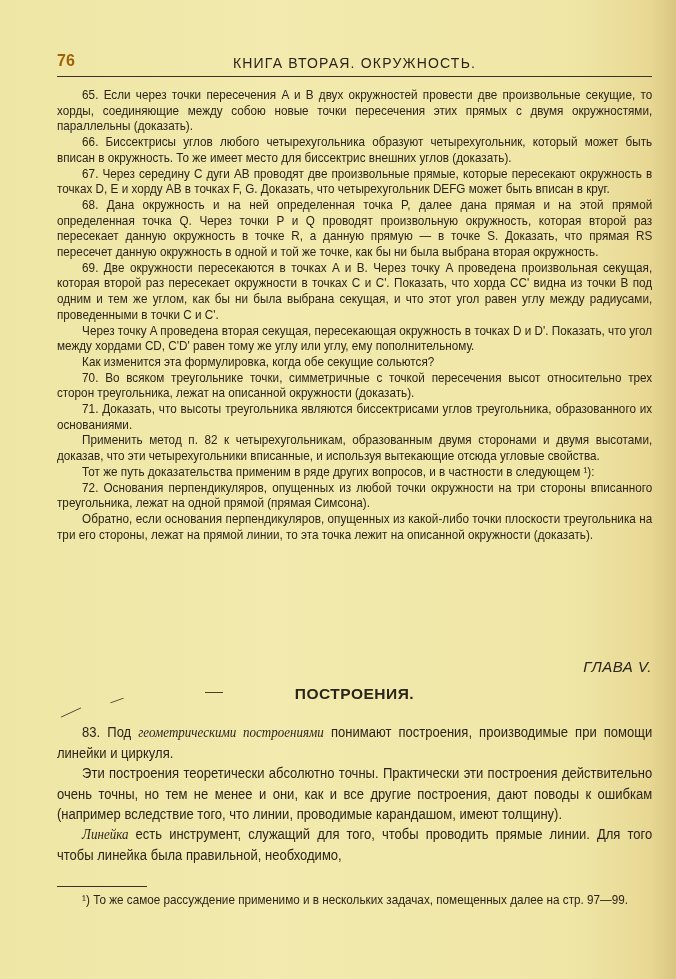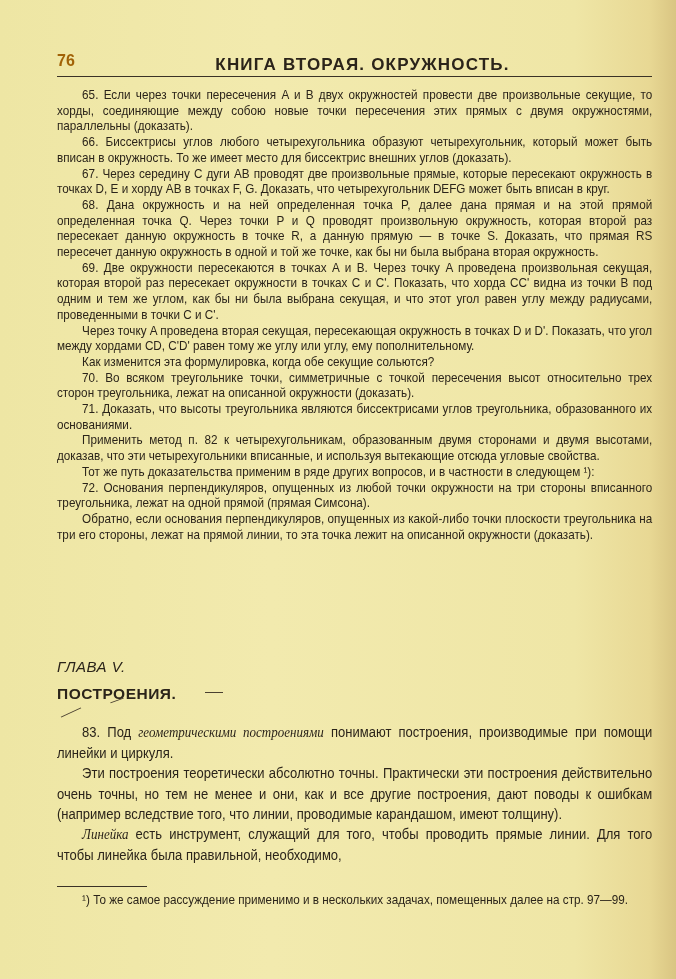--- a/index.html
+++ b/index.html
@@ -6,26 +6,26 @@
   body {
     width:676px; height:979px; overflow:hidden;
     background: linear-gradient(90deg, #eee6a4 0%, #f2eaae 40%, #efe6a6 85%, #e8d894 96%, #d9c582 100%);
     font-family: "Liberation Sans", sans-serif;
     color:#2b241a;
     position:relative;
   }
   .page { position:absolute; left:57px; top:0; width:595px; }
   .header { position:absolute; top:52px; left:0; width:595px; height:20px; }
   .page-num { position:absolute; left:0; top:0; font-size:16px; font-weight:bold; color:#a16207; }
-  .running-title { position:absolute; left:8px; width:595px; text-align:center; top:3px; font-size:17px; font-weight:bold; letter-spacing:1.2px; }
+  .running-title { position:absolute; left:0; width:595px; text-align:center; top:3px; font-size:14px; font-weight:normal; letter-spacing:1.2px; }
   .rule { position:absolute; left:0; top:76px; width:595px; height:0; border-top:1.5px solid #3a3226; }
   .body { position:absolute; top:88px; left:0; width:595px; font-size:12.6px; line-height:15.7px; transform:scaleX(0.93); transform-origin:left top; width:640px; }
   .body p { margin:0; text-indent:27px; text-align:justify; }
-  .chapter { position:absolute; top:658px; width:595px; text-align:left; font-style:italic; font-size:15px; letter-spacing:0.5px; }
-  .section-title { position:absolute; top:685px; width:595px; text-align:left; font-size:15.5px; font-weight:bold; letter-spacing:0.5px; }
+  .chapter { position:absolute; top:658px; width:595px; text-align:right; font-style:italic; font-size:15px; letter-spacing:0.5px; }
+  .section-title { position:absolute; top:685px; width:595px; text-align:center; font-size:15.5px; font-weight:bold; letter-spacing:0.5px; }
   .body2 { position:absolute; top:722px; left:0; width:640px; font-size:14px; line-height:20.2px; transform:scaleX(0.93); transform-origin:left top; }
   .body2 p { margin:0; text-indent:27px; text-align:justify; }
   .fn-rule { position:absolute; top:886px; left:0; width:90px; border-top:1px solid #3a3226; }
   .footnote { position:absolute; top:893px; left:0; width:640px; font-size:12.6px; line-height:15.5px; transform:scaleX(0.93); transform-origin:left top; }
   .footnote p { margin:0; text-indent:27px; text-align:justify; }
   .emph { font-style:italic; font-family:"Liberation Serif", serif; }
   .mark { position:absolute; height:0; border-top:1.5px solid #4a4030; }
 </style>
 </head>
 <body>

